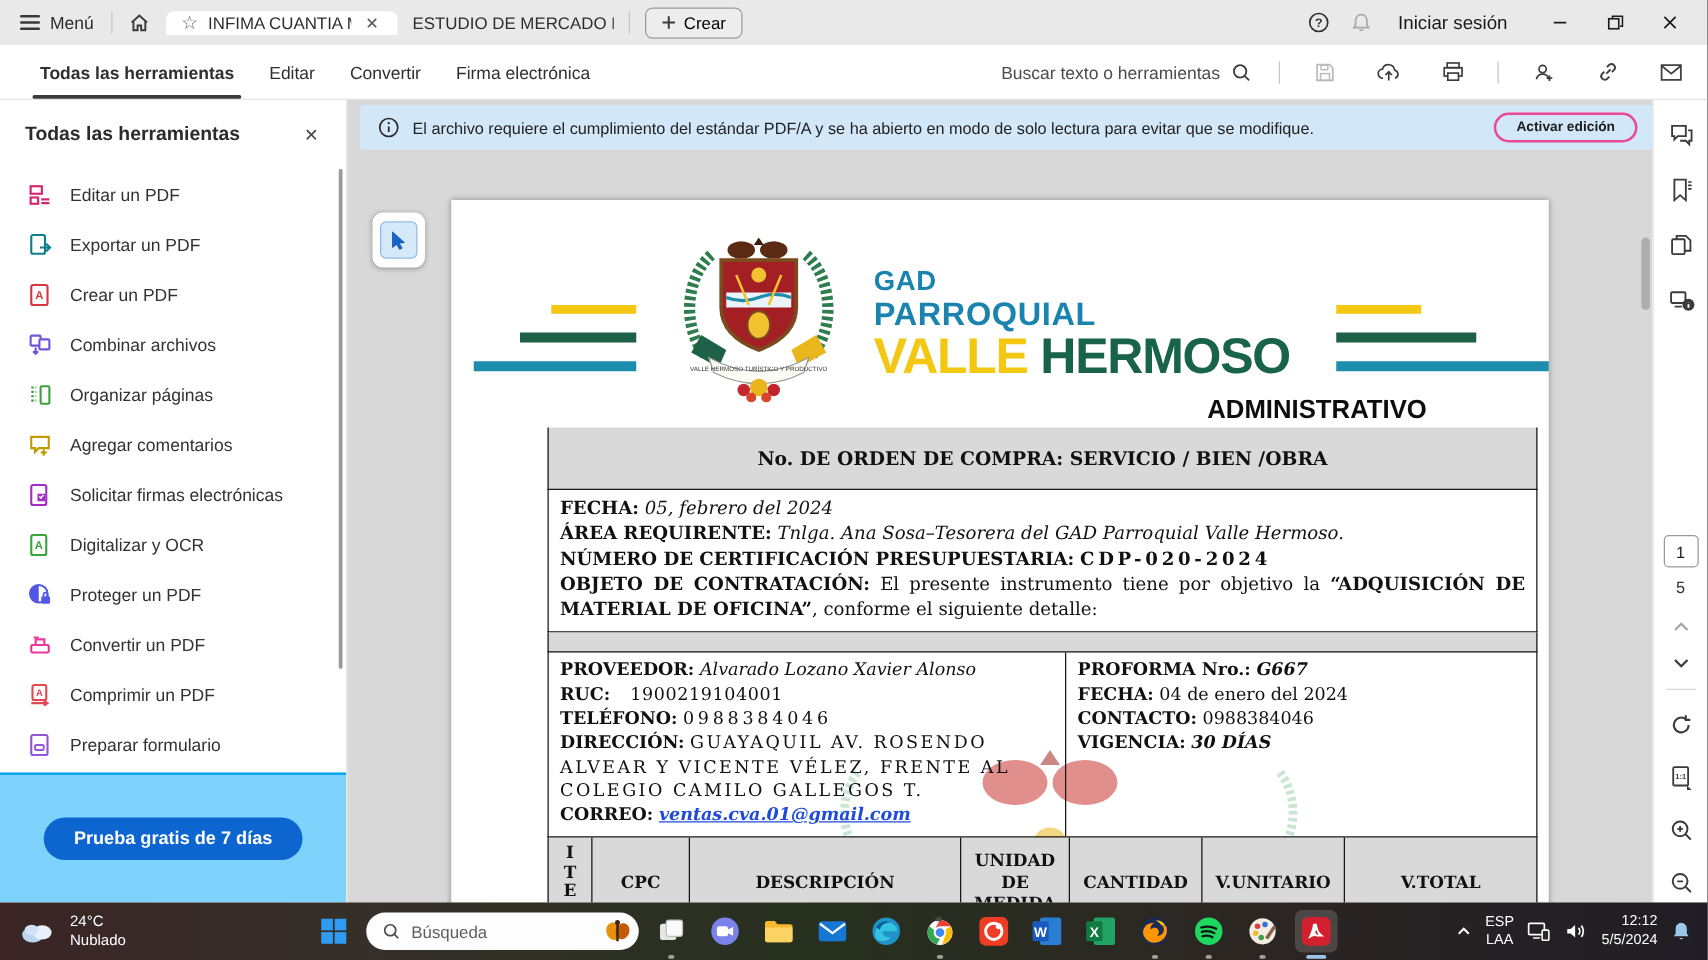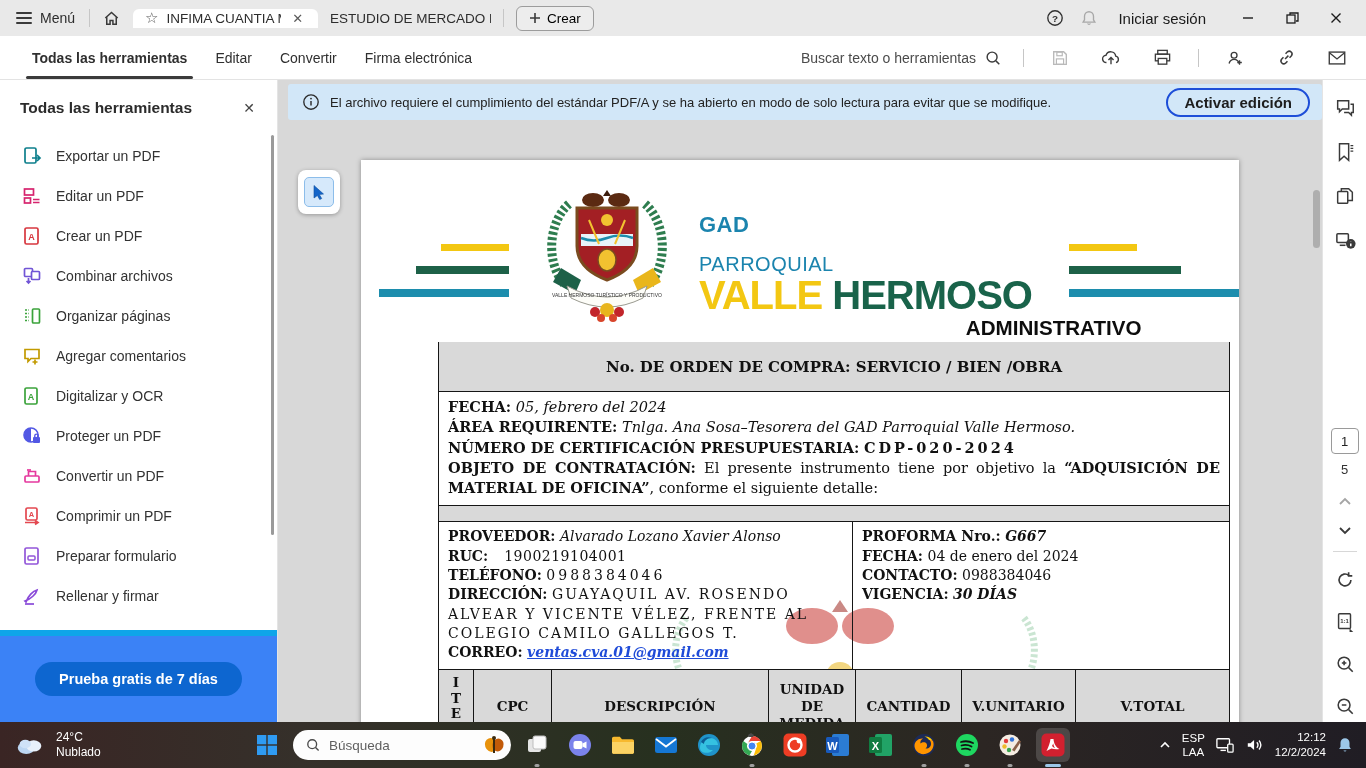--- a/index.html
+++ b/index.html
@@ -42,46 +42,46 @@
 
   
   .sidebar { width:278px; background:#fff; border-right:1px solid #e4e4e4; position:relative; overflow:hidden; }
   .sb-head { display:flex; align-items:center; justify-content:space-between; padding:18px 18px 10px 20px; }
   .sb-title { font-size:15.5px; font-weight:bold; color:#2b2b2b; }
   .sb-close { font-size:14px; color:#444; cursor:pointer; padding:2px 4px; }
   .sb-list { position:absolute; top:56px; bottom:92px; left:0; right:8px; overflow:hidden; }
   .sb-item { display:flex; align-items:center; gap:14px; height:40px; padding-left:22px; font-size:14px; color:#323232; cursor:pointer; }
   .sb-item svg { flex:0 0 auto; }
   .sb-scroll { position:absolute; right:3px; top:55px; width:3px; height:400px; background:#9a9a9a; border-radius:2px; }
-  .sb-foot { position:absolute; left:0; right:0; bottom:0; height:92px; background:#3b82f6; border-top:6px solid #0ea5e9; display:flex; align-items:center; justify-content:center; }
+  .sb-foot { position:absolute; left:0; right:0; bottom:0; height:104px; background:#7dd3fc; border-top:2px solid #0ea5e9; display:flex; align-items:center; justify-content:center; }
   .trial-btn { background:#0d66d0; color:#fff; font-weight:bold; font-size:14.5px; border:none; border-radius:18px; padding:9px 24px; cursor:pointer; }
 
   
   .c-teal{color:#0d7f8c}.c-magenta{color:#d6246e}.c-red{color:#d7373f}.c-purple{color:#7155d6}
   .c-green{color:#3ba33b}.c-gold{color:#c29a00}.c-violet{color:#a32cc4}.c-indigo{color:#5258e4}
   .c-pink{color:#e5399e}.c-red2{color:#e34850}.c-purple2{color:#9256d9}.c-purple3{color:#8a4ad8}
 
   
   .center { flex:1; display:flex; flex-direction:column; background:#d8d8d8; position:relative; min-width:0;gap:32px; }
   .notice { height:36px; margin:4px 0 0 10px; background:#d2e7f8; border-radius:3px; display:flex; align-items:center; gap:10px; padding:0 12px 0 14px; }
   .notice-text { font-size:13px; color:#222; flex:1; white-space:nowrap; overflow:hidden; }
-  .notice-btn { border:2px solid #1d4ed8; background:transparent; border-radius:16px; padding:4px 16px; font-size:15px; font-weight:bold; color:#1d1d1d; cursor:pointer; white-space:nowrap; }
+  .notice-btn { border:2px solid #ec4899; background:transparent; border-radius:16px; padding:4px 16px; font-size:11px; font-weight:bold; color:#1d1d1d; cursor:pointer; white-space:nowrap; }
   .docarea { flex:1; position:relative; overflow:hidden; }
   .select-widget { position:absolute; left:20px; top:18px; width:42px; height:44px; background:#fff; border-radius:8px; box-shadow:0 1px 4px rgba(0,0,0,.3); display:flex; align-items:center; justify-content:center; cursor:pointer; z-index:5; }
   .select-inner { width:30px; height:30px; background:#d6e9fb; border:1px solid #8cbdea; border-radius:5px; display:flex; align-items:center; justify-content:center; }
   .doc-scroll { position:absolute; right:2px; top:38px; width:7px; height:58px; background:#aeaeae; border-radius:4px; }
 
   
   .page { position:absolute; left:50%; transform:translateX(-50%); top:8px; width:878px; height:760px; background:#fff; box-shadow:0 0 5px rgba(0,0,0,.35); }
   .ds { font-family:"DejaVu Serif","Liberation Serif",serif; color:#111; }
 
   .crest { position:absolute; left:158px; top:26px; }
   .brand { position:absolute; left:338px; top:54px; line-height:1; }
   .brand-gad { font-size:22px; font-weight:800; color:#1b84ae; letter-spacing:.5px; }
-  .brand-parr { font-size:20px; font-weight:400; color:#1b84ae; letter-spacing:.5px; margin-top:18px; }
+  .brand-parr { font-size:26px; font-weight:700; color:#1b84ae; letter-spacing:.5px; margin-top:2px; }
   .brand-vh { font-size:40px; font-weight:800; letter-spacing:-1px; margin-top:1px; white-space:nowrap; }
   .brand-valle { color:#f3c712; } .brand-hermoso { color:#19634a; }
   .bar { position:absolute; }
   .bar.yellow{ background:#f3c712; } .bar.green{ background:#1d6148; } .bar.teal{ background:#1c8dad; }
 
   .admin-lbl { position:absolute; top:156px; right:96px; font-size:21px; font-weight:800; color:#0d0d0d; transform:scaleX(.98); letter-spacing:0; }
 
   .doctable { position:absolute; left:77px; top:182px; width:792px; }
   .titlebox { border:2px solid #161616; height:47px; display:flex; align-items:center; justify-content:center; }
   .titlebox span { font-size:28px; font-weight:800; letter-spacing:1px; word-spacing:8px; color:#0c0c0c; font-family:"Liberation Sans",sans-serif; }
@@ -278,35 +278,35 @@
 
   <div class="main">
 
     <aside class="sidebar">
       <div class="sb-head">
         <span class="sb-title">Todas las herramientas</span>
         <span class="sb-close">✕</span>
       </div>
       <div class="sb-list">
         <div class="sb-item">
-          <svg class="c-teal" width="20" height="20" viewBox="0 0 20 20">
-              <rect x="3" y="2" width="11" height="15" rx="1.5" fill="none" stroke="currentColor" stroke-width="1.7"></rect>
-              <path d="M10 12h8M15 9l3 3-3 3" fill="none" stroke="currentColor" stroke-width="1.7"></path>
-            </svg>
-          <span>Exportar un PDF</span>
-        </div>
-        <div class="sb-item">
           <svg class="c-magenta" width="20" height="20" viewBox="0 0 20 20">
               <rect x="2.5" y="3" width="9" height="6" fill="none" stroke="currentColor" stroke-width="1.7"></rect>
               <rect x="2.5" y="12" width="6" height="5" fill="none" stroke="currentColor" stroke-width="1.7"></rect>
               <path d="M11 13.5h6.5M11 16.5h6.5" stroke="currentColor" stroke-width="1.7"></path>
             </svg>
           <span>Editar un PDF</span>
         </div>
         <div class="sb-item">
+          <svg class="c-teal" width="20" height="20" viewBox="0 0 20 20">
+              <rect x="3" y="2" width="11" height="15" rx="1.5" fill="none" stroke="currentColor" stroke-width="1.7"></rect>
+              <path d="M10 12h8M15 9l3 3-3 3" fill="none" stroke="currentColor" stroke-width="1.7"></path>
+            </svg>
+          <span>Exportar un PDF</span>
+        </div>
+        <div class="sb-item">
           <svg class="c-red" width="20" height="20" viewBox="0 0 20 20">
               <rect x="3" y="2" width="13" height="16" rx="1.5" fill="none" stroke="currentColor" stroke-width="1.7"></rect>
               <text x="9.5" y="13.5" text-anchor="middle" font-size="9" font-weight="bold" fill="currentColor">A</text>
             </svg>
           <span>Crear un PDF</span>
         </div>
         <div class="sb-item">
           <svg class="c-purple" width="20" height="20" viewBox="0 0 20 20">
               <rect x="2.5" y="2.5" width="8" height="8" rx="1" fill="none" stroke="currentColor" stroke-width="1.7"></rect>
               <rect x="9.5" y="5.5" width="8" height="8" rx="1" fill="#fff" stroke="currentColor" stroke-width="1.7"></rect>
@@ -320,20 +320,28 @@
               <path d="M3 4h4M3 7.5h4M3 11h4M3 14.5h4" stroke="currentColor" stroke-width="1.7" stroke-dasharray="2 1.4"></path>
             </svg>
           <span>Organizar páginas</span>
         </div>
         <div class="sb-item">
           <svg class="c-gold" width="20" height="20" viewBox="0 0 20 20">
               <path d="M3 3.5h14v9H9l-3 3v-3H3z" fill="none" stroke="currentColor" stroke-width="1.7"></path>
               <path d="M13 13.5v5M10.5 16h5" stroke="currentColor" stroke-width="1.7"></path>
             </svg>
           <span>Agregar comentarios</span>
+        </div>
+        <div class="sb-item">
+          <svg class="c-violet" width="20" height="20" viewBox="0 0 20 20">
+              <rect x="3" y="2" width="12" height="16" rx="1.5" fill="none" stroke="currentColor" stroke-width="1.7"></rect>
+              <rect x="8" y="9" width="6" height="6" fill="currentColor"></rect>
+              <path d="M9.5 11l1.2 1.5 2-2.5" stroke="#fff" stroke-width="1.2" fill="none"></path>
+            </svg>
+          <span>Solicitar firmas electrónicas</span>
         </div>
         <div class="sb-item">
           <svg class="c-green" width="20" height="20" viewBox="0 0 20 20">
               <rect x="3" y="2" width="12" height="16" rx="1.5" fill="none" stroke="currentColor" stroke-width="1.7"></rect>
               <text x="9" y="13.5" text-anchor="middle" font-size="9" font-weight="bold" fill="currentColor">A</text>
             </svg>
           <span>Digitalizar y OCR</span>
         </div>
         <div class="sb-item">
           <svg class="c-indigo" width="20" height="20" viewBox="0 0 20 20">
@@ -726,21 +734,21 @@
           </svg>
       </div>
       <div class="tray-ic">
         <svg width="20" height="18" viewBox="0 0 22 20">
             <path d="M3 8v4h3l4 3.5v-11L6 8z" fill="#fff"></path>
             <path d="M13 7a4.5 4.5 0 0 1 0 6M15.5 5a8 8 0 0 1 0 10" fill="none" stroke="#fff" stroke-width="1.5"></path>
           </svg>
       </div>
       <div class="tray-clock">
         <div>12:12</div>
-        <div>12/2/2024</div>
+        <div>5/5/2024</div>
       </div>
       <div class="tray-ic">
         <svg width="18" height="18" viewBox="0 0 20 20">
             <path d="M10 2.5a5 5 0 0 0-5 5v4.5L3.5 14.5h13L15 12V7.5a5 5 0 0 0-5-5z" fill="#9cc7e8"></path>
             <path d="M8.3 16a1.8 1.8 0 0 0 3.4 0z" fill="#9cc7e8"></path>
           </svg>
       </div>
     </div>
   </footer>
 </div>

